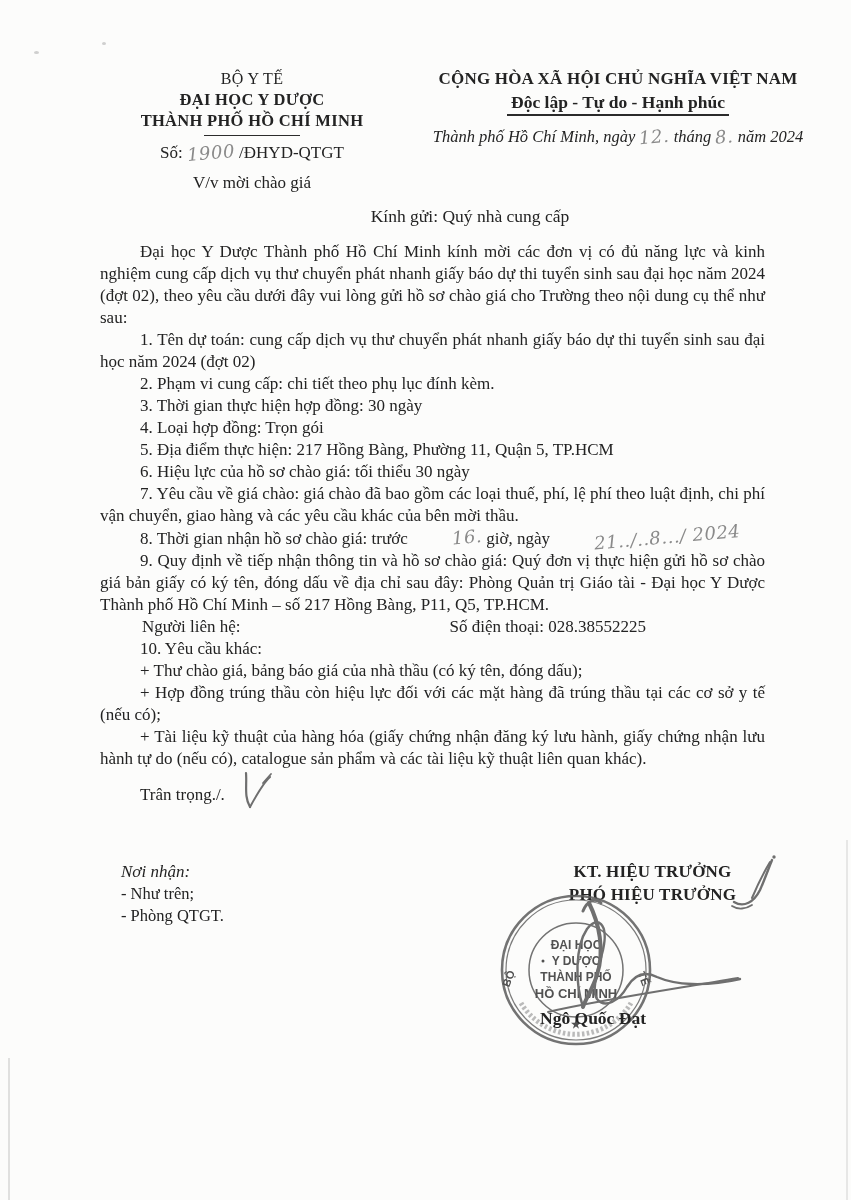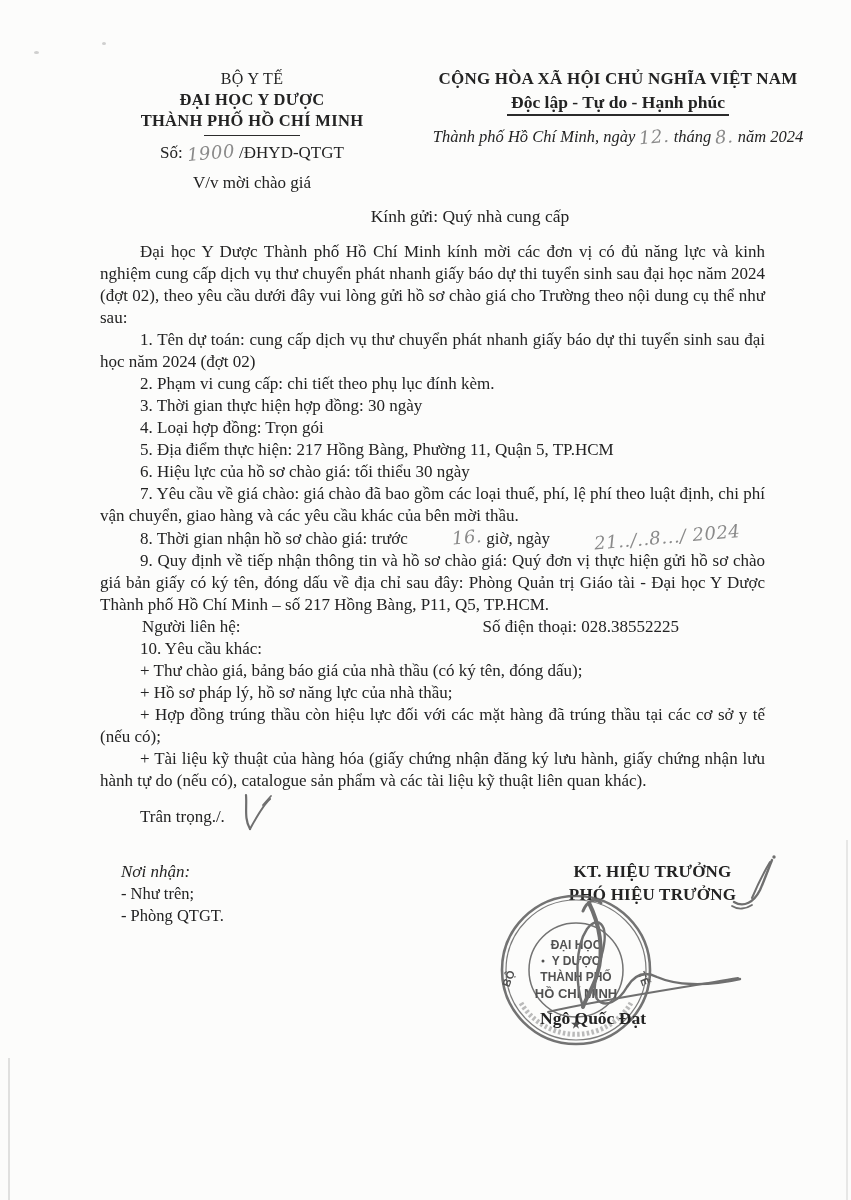--- a/index.html
+++ b/index.html
@@ -25,21 +25,21 @@
   .dateline{font-size:16.5px;font-style:italic;margin-top:9px;}
 
   .hand{font-family:"DejaVu Serif",serif;font-style:italic;color:#8a8a8a;display:inline-block;
         font-size:18px;letter-spacing:.5px;transform:rotate(-5deg);position:relative;top:1px;}
 
   
   .salutation{position:absolute;left:100px;top:206px;width:740px;text-align:center;font-size:17.5px;}
   .docbody{position:absolute;left:100px;top:241px;width:665px;font-size:17px;line-height:22px;}
   .docbody p{margin:0;text-indent:40px;text-align:justify;}
   p.contact{display:flex;text-indent:0;padding-left:42px;text-align:left;}
-  .contact .phone{margin-left:auto;margin-right:86px;}
+  .contact .phone{margin-left:auto;margin-right:119px;}
   p.closing{text-align:left;}
   .closing-tick{vertical-align:-14px;margin-left:10px;}
 
   
   .recipients{position:absolute;left:121px;top:861px;font-size:16.5px;line-height:22px;}
   .rec-label{font-weight:normal;font-style:italic;font-size:17px;}
   .sig-titles{position:absolute;left:520px;top:860px;width:265px;text-align:center;font-weight:bold;font-size:17px;line-height:23px;letter-spacing:.2px;}
   .signer{position:absolute;left:540px;top:1008px;width:226px;text-align:left;font-weight:bold;font-size:17.5px;}
   .stamp{position:absolute;left:487px;top:892px;}
   .stamp text{font-family:"Liberation Sans",sans-serif;font-weight:bold;fill:#515151;}
@@ -99,21 +99,20 @@
       <span>giờ, ngày</span>
       <span class="hand">21../..8.../ 2024</span>
     </p>
     <p>9. Quy định về tiếp nhận thông tin và hồ sơ chào giá: Quý đơn vị thực hiện gửi hồ sơ chào giá bản giấy có ký tên, đóng dấu về địa chỉ sau đây: Phòng Quản trị Giáo tài - Đại học Y Dược Thành phố Hồ Chí Minh – số 217 Hồng Bàng, P11, Q5, TP.HCM.</p>
     <p class="contact">
       <span>Người liên hệ:</span>
       <span class="phone">Số điện thoại: 028.38552225</span>
     </p>
     <p>10. Yêu cầu khác:</p>
     <p>+ Thư chào giá, bảng báo giá của nhà thầu (có ký tên, đóng dấu);</p>
-    <p>+ Hồ sơ pháp lý, hồ sơ năng lực của nhà thầu;</p>
     <p>+ Hợp đồng trúng thầu còn hiệu lực đối với các mặt hàng đã trúng thầu tại các cơ sở y tế (nếu có);</p>
     <p>+ Tài liệu kỹ thuật của hàng hóa (giấy chứng nhận đăng ký lưu hành, giấy chứng nhận lưu hành tự do (nếu có), catalogue sản phẩm và các tài liệu kỹ thuật liên quan khác).</p>
     <p class="closing">
       <span>Trân trọng./.</span>
       <svg class="closing-tick" width="34" height="44" viewBox="0 0 34 44">
         <path class="pen" d="M7,3 C8,15 5,27 11,37" stroke-width="2.2" stroke="#8a8a8a"></path>
         <path class="pen" d="M11,37 C17,26 24,13 31,7" stroke-width="2" stroke="#8a8a8a"></path>
         <path class="pen" d="M24,13 L32,4" stroke-width="1.8" stroke="#8a8a8a"></path>
       </svg>
     </p>

